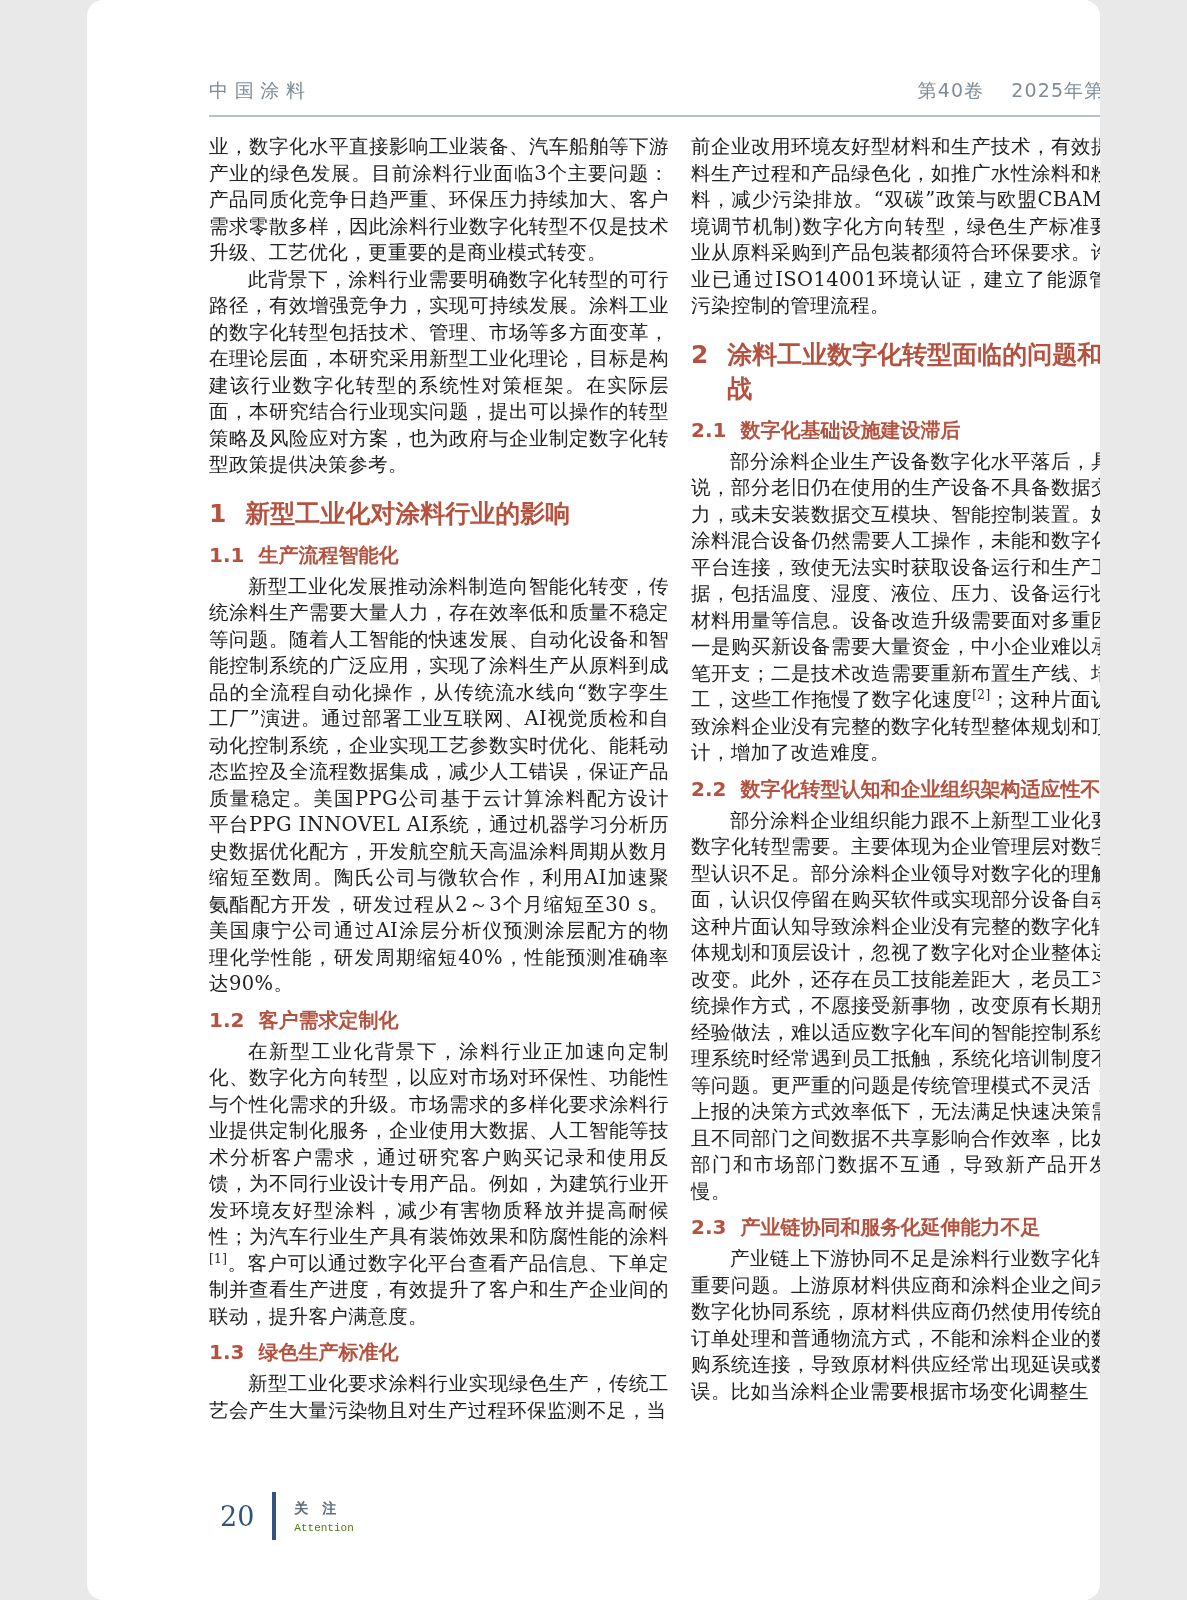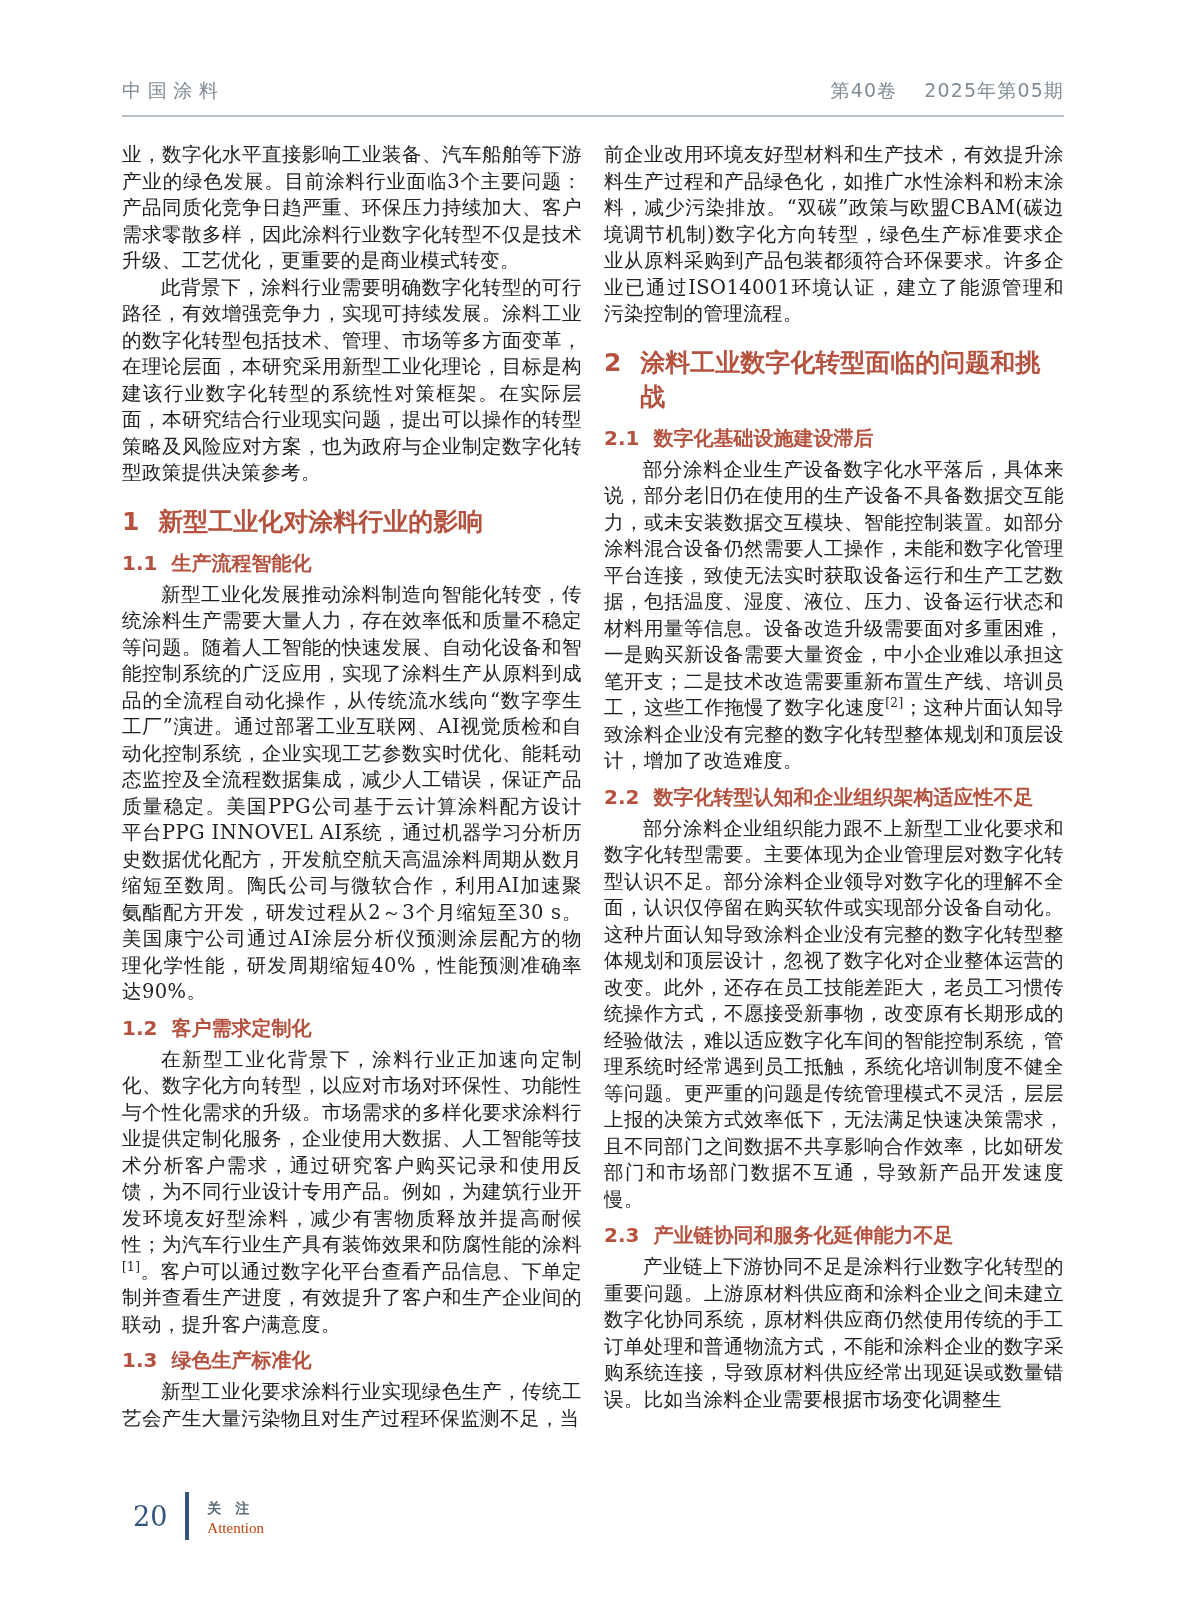--- a/index.html
+++ b/index.html
@@ -4,42 +4,43 @@
 <style>
   :root{
     --heading-accent:#b5523f;
     --footer-blue:#31547c;
     --header-gray:#7f8c96;
     --text-color:#212121;
   }
   html,body{margin:0;padding:0;background:#e9e9e9;}
   .page{
     position:relative;
-    width:1187px;height:1600px;
+    width:1013px;height:1600px;
     margin:0 auto;
     background:#ffffff;
     font-family:"DejaVu Serif","Liberation Serif",serif;
     color:var(--text-color);
     overflow:hidden;
+    border-radius:16px;
   }
   .content{
     position:absolute;left:122px;top:78px;width:942px;
   }
   
   .pgheader{
     display:flex;justify-content:space-between;align-items:baseline;
     font-family:"DejaVu Sans","Liberation Sans",sans-serif;
     font-size:19px;color:var(--header-gray);line-height:24px;
   }
   .jname{letter-spacing:0.35em;}
   .jissue span{margin-left:1.1em;letter-spacing:0.06em;}
   .hrule{height:2px;background:#b9c1c8;margin-top:13px;}
   
   .cols{display:flex;gap:22px;margin-top:17px;}
-  .col{flex:1 1 0;min-width:0;margin-top:8px;}
+  .col{flex:1 1 0;min-width:0;}
   .body-p{
     margin:0;text-align:justify;
     font-size:19.5px;line-height:26.5px;
     letter-spacing:0.02em;
   }
   .body-p.indent{text-indent:2em;}
   .body-p sup{font-size:0.62em;line-height:0;vertical-align:super;}
   .sec-h1{
     display:flex;gap:0.75em;
     font-family:"DejaVu Sans","Liberation Sans",sans-serif;
@@ -65,22 +66,22 @@
     font-family:"DejaVu Serif","Liberation Serif",serif;
     font-size:27px;color:var(--footer-blue);
   }
   .fbar{width:4px;height:48px;background:var(--footer-blue);display:inline-block;}
   .fsec{display:flex;flex-direction:column;justify-content:center;}
   .fcn{
     font-family:"DejaVu Sans","Liberation Sans",sans-serif;
     font-weight:bold;font-size:14px;color:#5d6d79;line-height:24px;
   }
   .fen{
-    font-family:Liberation Serif, serif;
-    font-size:15px;color:#c2410c;line-height:16px;
+    font-family:Liberation Mono, monospace;
+    font-size:11px;color:#4d7c0f;line-height:16px;
   }
 </style>
 </head>
 <body>
 
 <div class="page">
   <div class="content">
 
     <div class="pgheader">
       <span class="jname">中国涂料</span>

